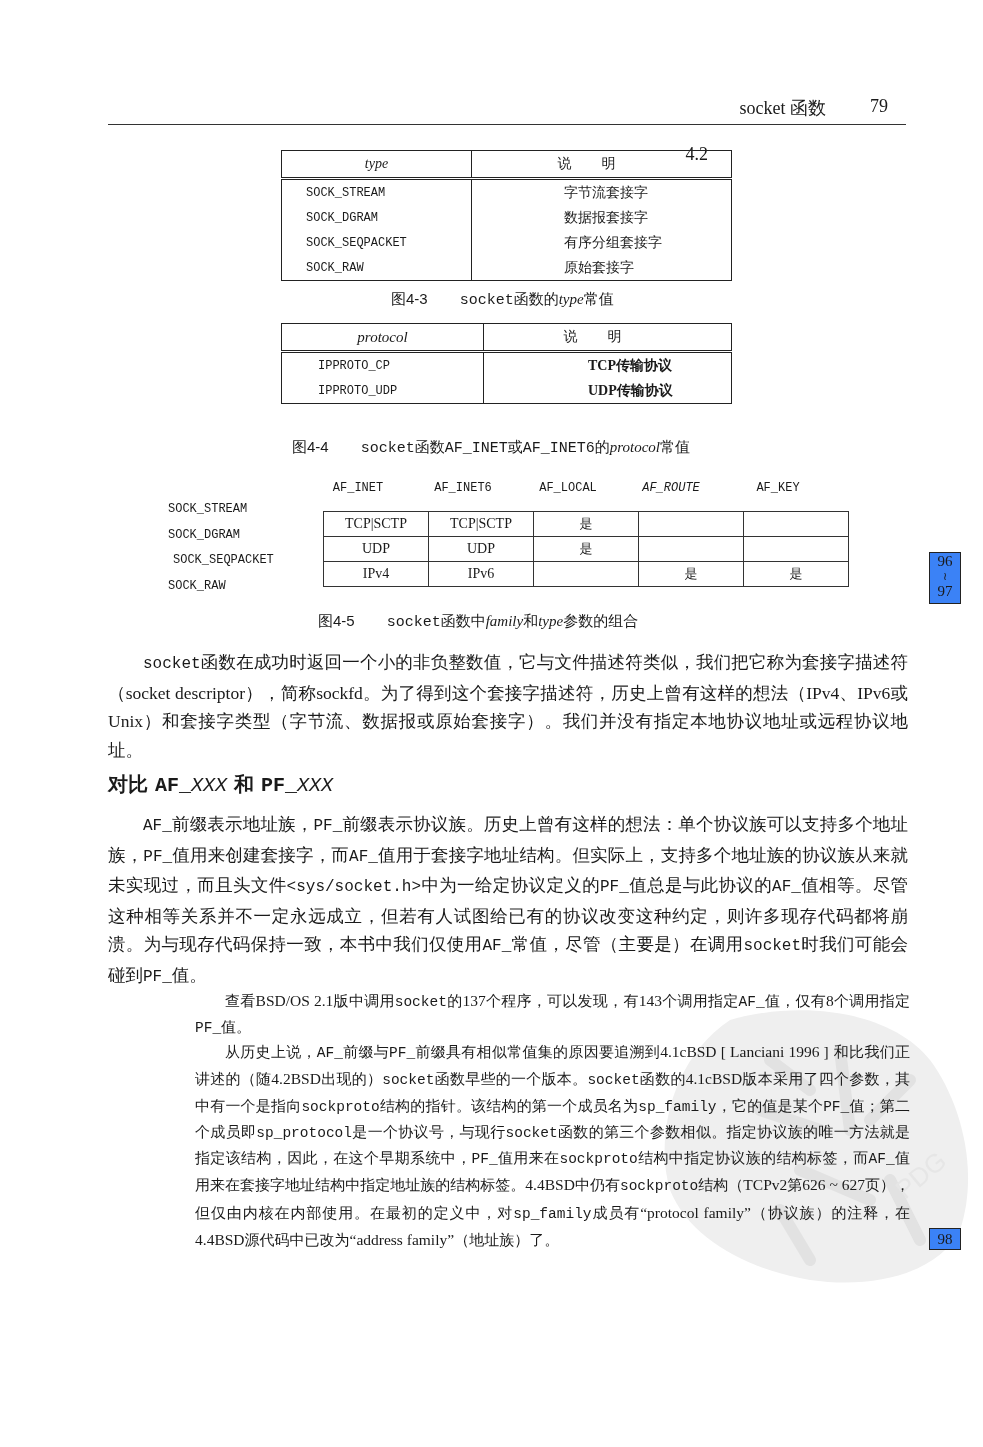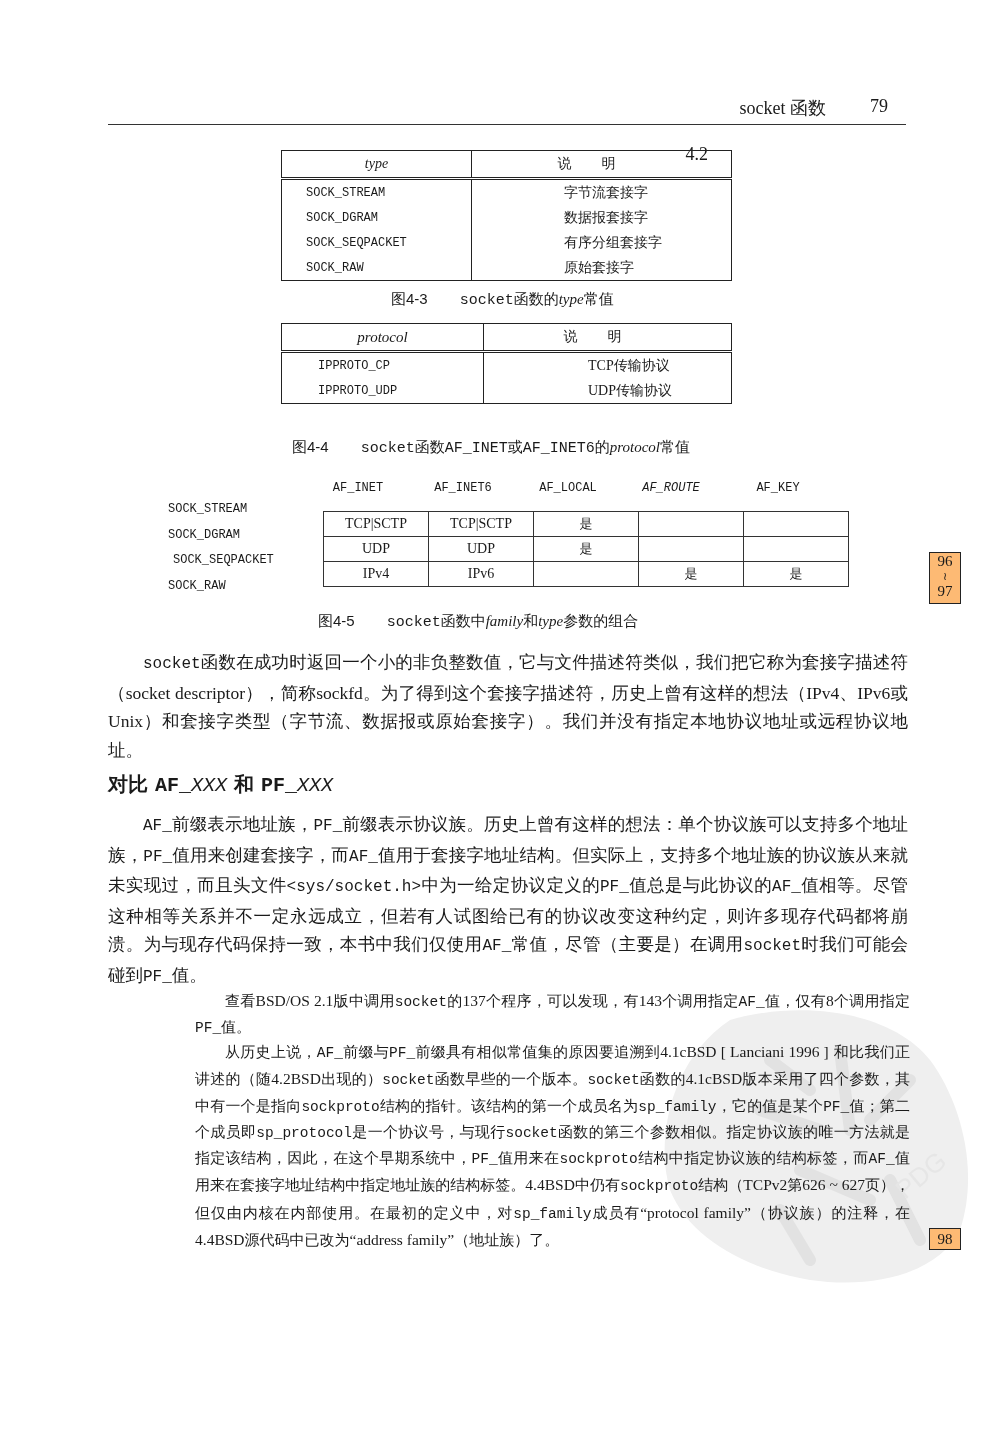--- a/index.html
+++ b/index.html
@@ -25,35 +25,35 @@
   .t1 th.c1 { font-style: italic; font-family: "Liberation Serif", serif; }
   .t1 td { height: 25px; }
   .t1 td.c1 { padding-left: 24px; font-size: 12px; }
   .t1 td.c2 { padding-left: 92px; font-size: 14px; font-family: Liberation Serif, serif; }
   .t2 { left: 281px; top: 323px; width: 451px; border: 1.5px solid #222; }
   .t2 th { height: 26px; font-weight: normal; font-size: 14px; border-bottom: 3px double #222; }
   .t2 th.c1, .t2 td.c1 { width: 165px; border-right: 1.5px solid #222; }
   .t2 th.c1 { font-style: italic; font-family: "Liberation Serif", serif; font-size: 15px; }
   .t2 td { height: 25px; }
   .t2 td.c1 { padding-left: 36px; font-size: 12px; }
-  .t2 td.c2 { padding-left: 104px; font-size: 14px; font-family: "Liberation Serif", serif; }
+  .t2 td.c2 { padding-left: 104px; font-size: 14px; font-family: "Liberation Serif", serif; font-weight: bold; }
   .hdr-sp { letter-spacing: 30px; font-family: "DejaVu Sans", sans-serif; font-size: 14px; }
 
   .caption { font-size: 15px; font-family: "DejaVu Sans", sans-serif; white-space: nowrap; }
   .caption .num { font-family: "Liberation Sans", sans-serif; margin-right: 32px; }
   .caption i { font-family: "Liberation Serif", serif; }
 
   
   .t3head { top: 481px; font-size: 12px; text-align: center; width: 104px; }
   .t3row { left: 168px; font-size: 12px; }
   table.t3 { position: absolute; left: 323px; top: 496px; border-collapse: collapse; border: 1.5px solid #222; margin-top: 15px; }
   table.t3 td { width: 104px; height: 24px; border: 1.2px solid #333; text-align: center; font-size: 14px; font-family: "Liberation Serif", serif; padding: 0; }
   table.t3 td.cjk { font-family: "DejaVu Sans", sans-serif; font-size: 13px; }
 
-  .margin-box { border: 1.2px solid #222; font-family: "Liberation Serif", serif; font-size: 15px; text-align: center; line-height: 16px; background: #fdba74; }
+  .margin-box { border: 1.2px solid #222; font-family: "Liberation Serif", serif; font-size: 15px; text-align: center; line-height: 16px; background: #3b82f6; }
 
   .para { left: 108px; width: 800px; font-size: 17.5px; line-height: 28.5px; font-family: "DejaVu Sans", sans-serif; text-align: justify; }
   .para .m { font-family: "Liberation Mono", monospace; font-size: 16px; }
   .para .s { font-family: "Liberation Serif", serif; }
   .indent { text-indent: 2em; }
 
   .heading { left: 108px; top: 771px; font-size: 20px; font-weight: bold; font-family: "DejaVu Sans", sans-serif; }
   .heading .m { font-family: "Liberation Mono", monospace; font-weight: bold; }
   .heading .mi { font-family: "Liberation Mono", monospace; font-style: italic; font-weight: normal; }
 

